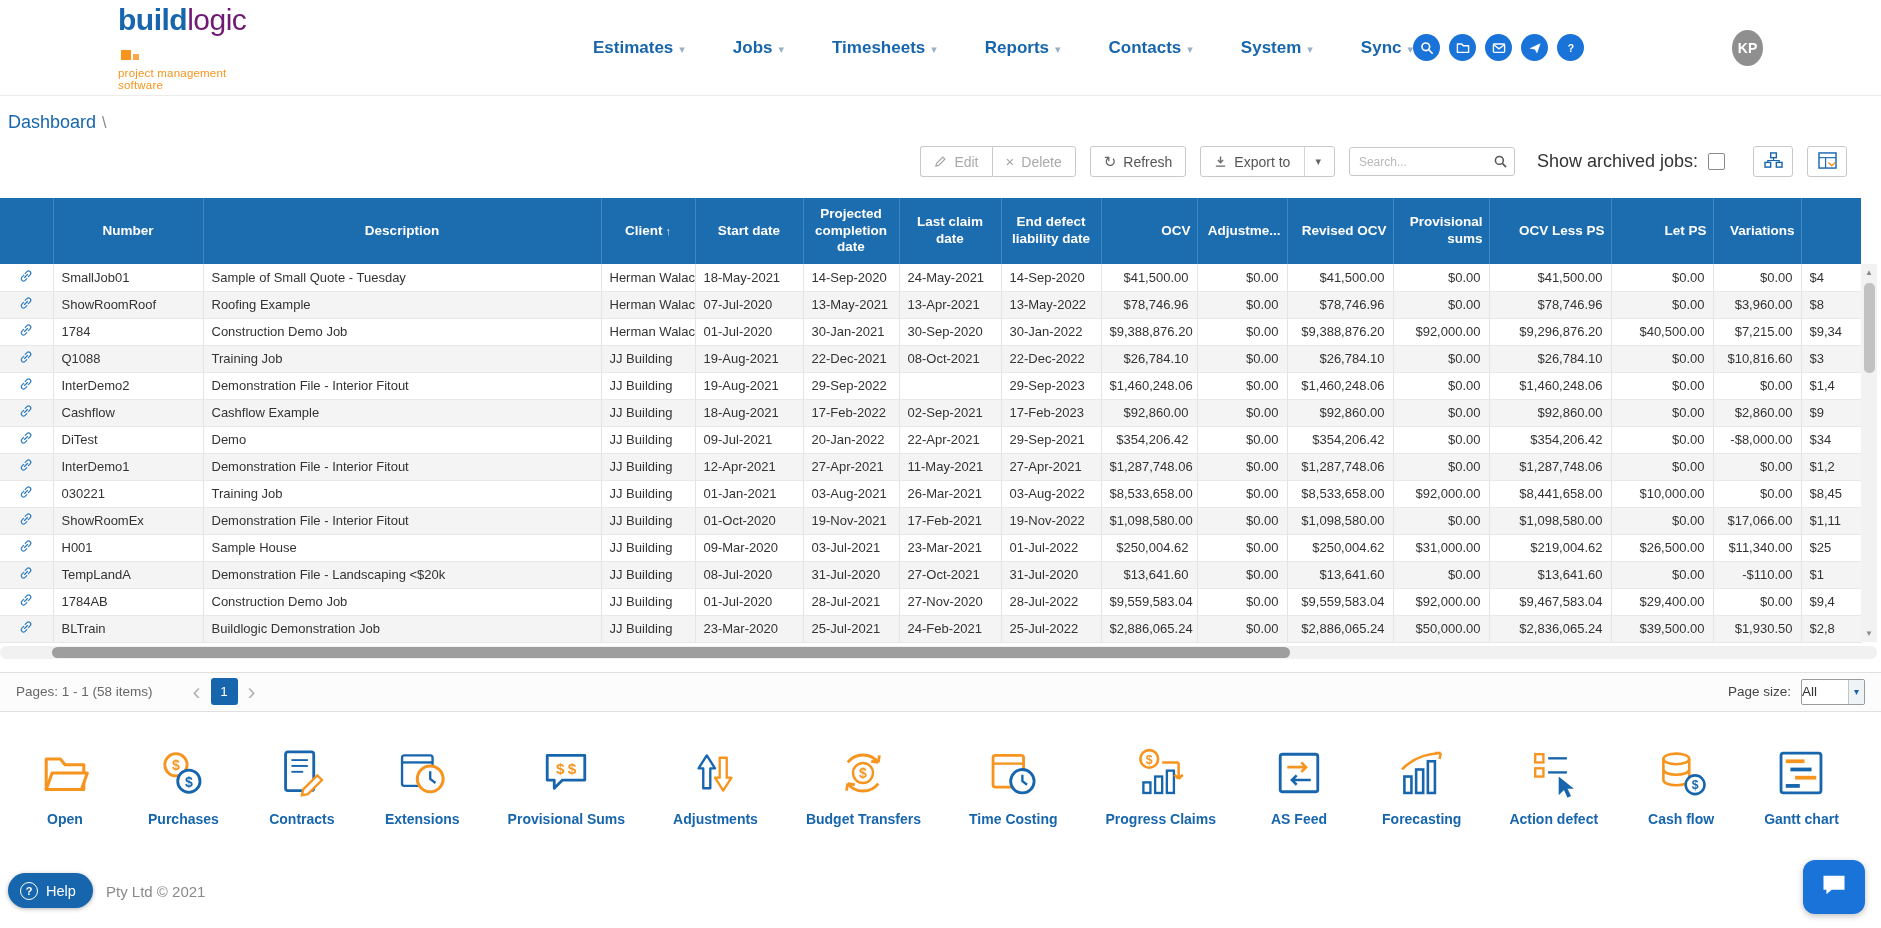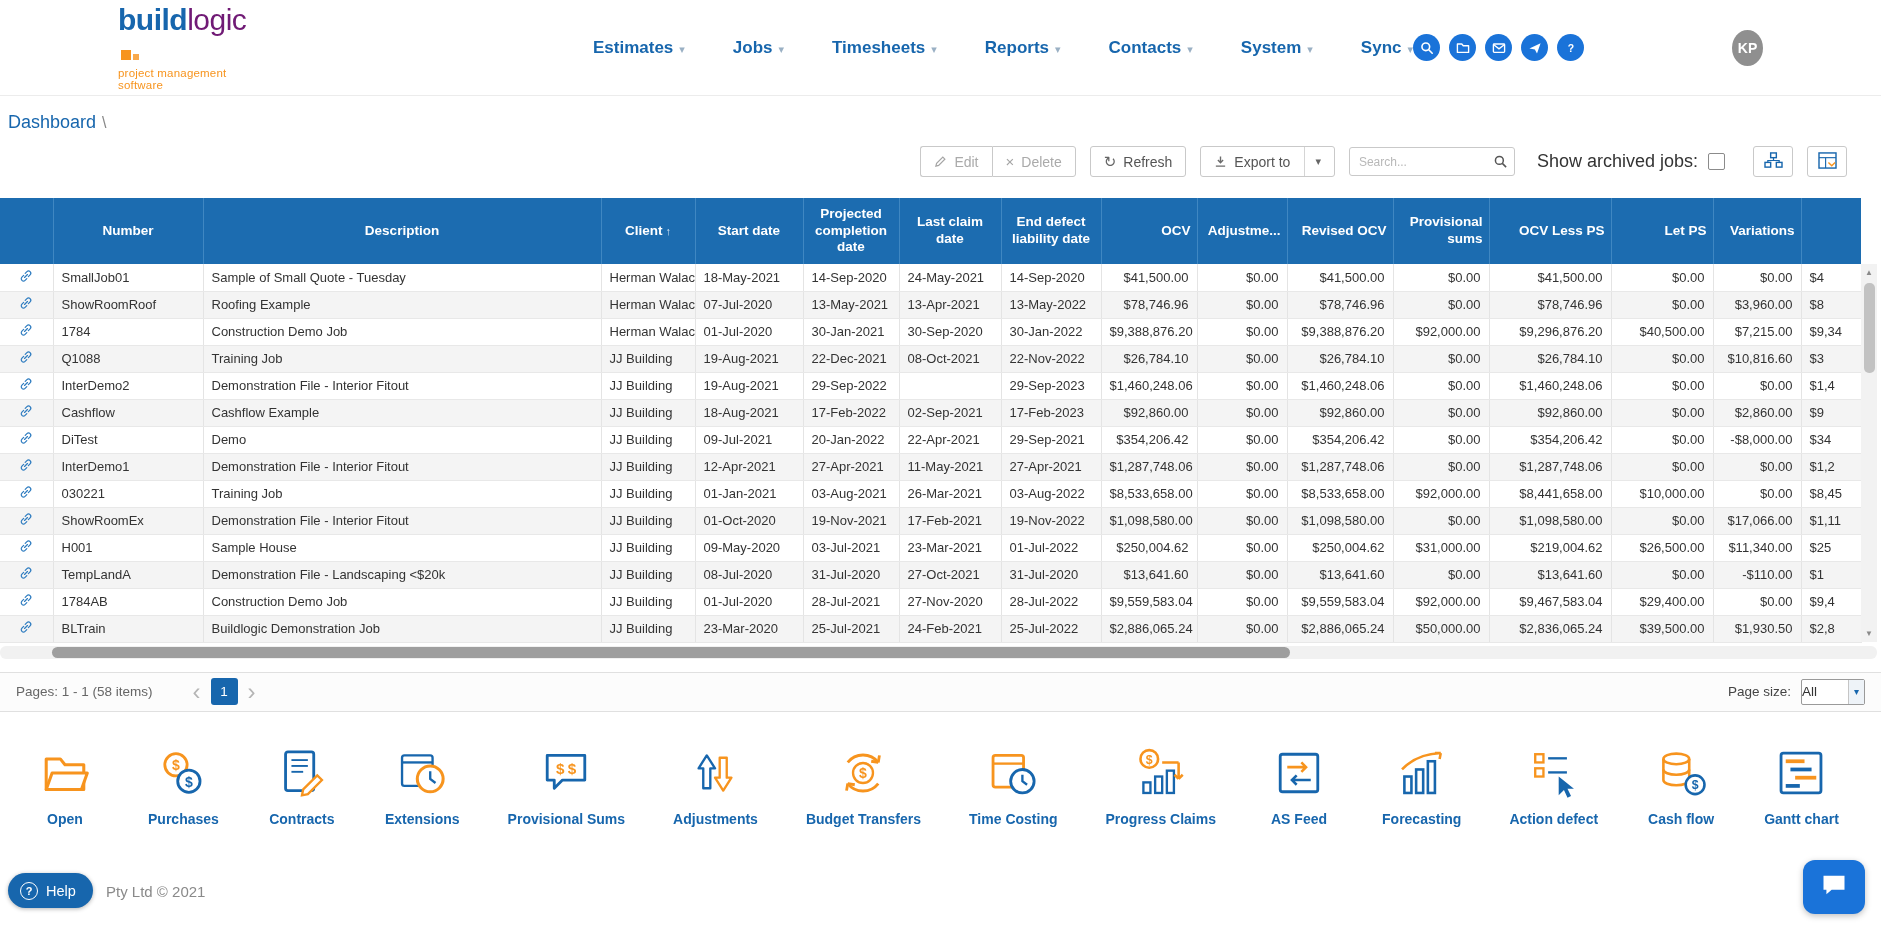--- a/index.html
+++ b/index.html
@@ -327,21 +327,21 @@
         <tr class="stripe">
           <td class="c-link"><svg width="14" height="14" viewBox="0 0 24 24">
               <path d="M9.5 14.5 L14.5 9.5 M8 11 l-3 3 a3.8 3.8 0 0 0 5.4 5.4 l3-3 M16 13 l3-3 a3.8 3.8 0 0 0 -5.4-5.4 l-3 3" fill="none" stroke="#2e7cc0" stroke-width="2.1" stroke-linecap="round"></path>
             </svg></td>
           <td class="">Q1088</td>
           <td class="">Training Job</td>
           <td class="">JJ Building</td>
           <td class="">19-Aug-2021</td>
           <td class="">22-Dec-2021</td>
           <td class="">08-Oct-2021</td>
-          <td class="">22-Nov-2022</td>
+          <td class="">22-Dec-2022</td>
           <td class="num">$26,784.10</td>
           <td class="num">$0.00</td>
           <td class="num">$26,784.10</td>
           <td class="num">$0.00</td>
           <td class="num">$26,784.10</td>
           <td class="num">$0.00</td>
           <td class="num">$10,816.60</td>
           <td class=" clip">$3</td>
         </tr>
         <tr>
@@ -464,21 +464,21 @@
           <td class="num">$17,066.00</td>
           <td class=" clip">$1,11</td>
         </tr>
         <tr>
           <td class="c-link"><svg width="14" height="14" viewBox="0 0 24 24">
               <path d="M9.5 14.5 L14.5 9.5 M8 11 l-3 3 a3.8 3.8 0 0 0 5.4 5.4 l3-3 M16 13 l3-3 a3.8 3.8 0 0 0 -5.4-5.4 l-3 3" fill="none" stroke="#2e7cc0" stroke-width="2.1" stroke-linecap="round"></path>
             </svg></td>
           <td class="">H001</td>
           <td class="">Sample House</td>
           <td class="">JJ Building</td>
-          <td class="">09-May-2020</td>
+          <td class="">09-Mar-2020</td>
           <td class="">03-Jul-2021</td>
           <td class="">23-Mar-2021</td>
           <td class="">01-Jul-2022</td>
           <td class="num">$250,004.62</td>
           <td class="num">$0.00</td>
           <td class="num">$250,004.62</td>
           <td class="num">$31,000.00</td>
           <td class="num">$219,004.62</td>
           <td class="num">$26,500.00</td>
           <td class="num">$11,340.00</td>

